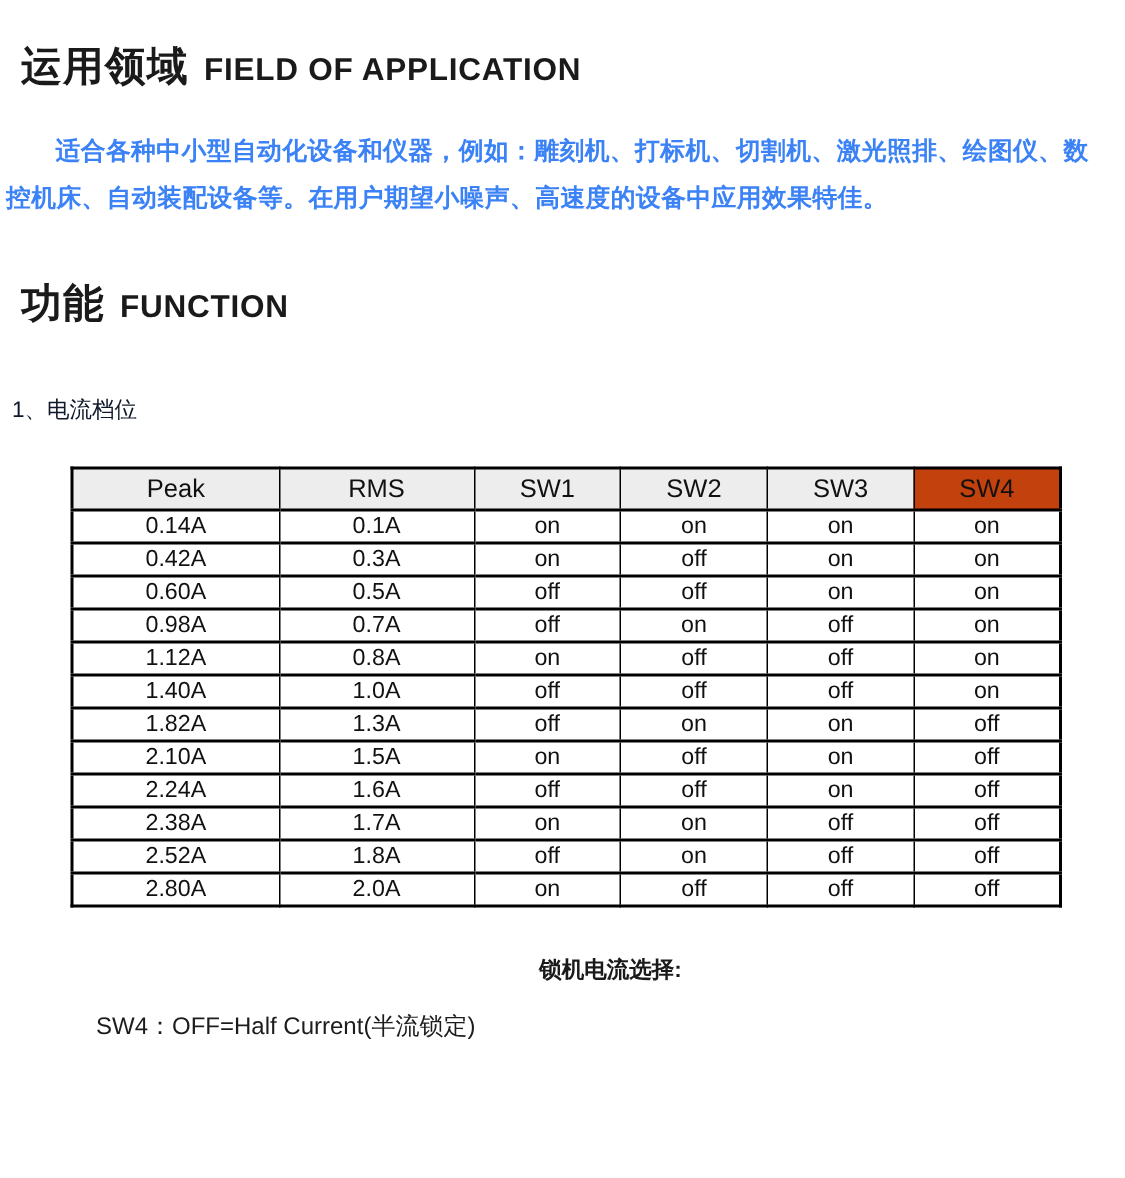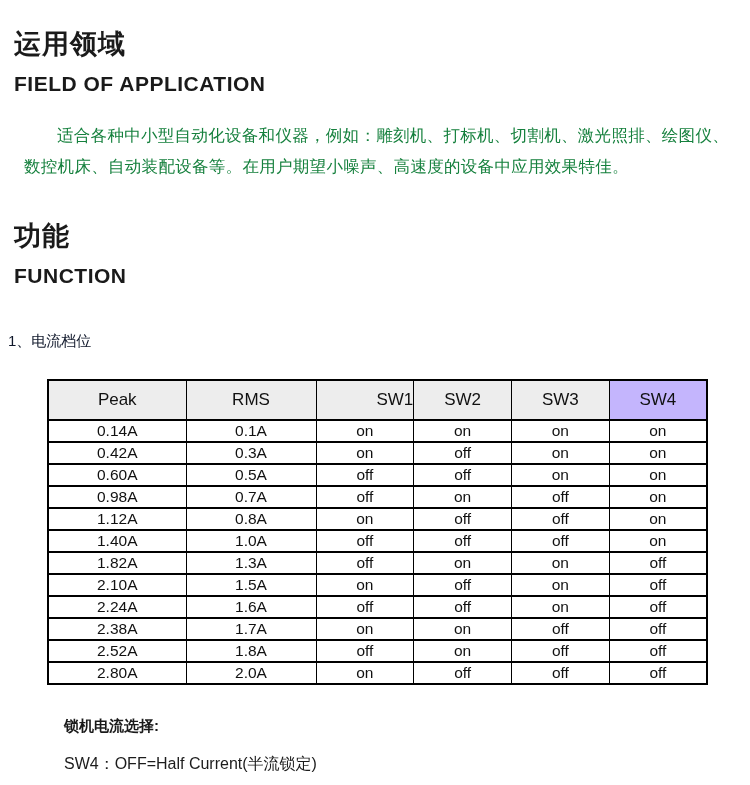--- a/index.html
+++ b/index.html
@@ -16,30 +16,31 @@
   .section-heading {
     display: flex;
     align-items: baseline;
     gap: 10px;
     font-weight: bold;
     color: #1a1a1a;
   }
   .heading-zh { font-size: 27px; letter-spacing: 1px; }
   .heading-en { font-size: 21px; letter-spacing: 0.5px; }
 
-  .heading-application { margin: 26px 0 0 14px; flex-direction: column; }
-  .heading-function   { margin: 36px 0 0 14px; flex-direction: column; }
+  .heading-application { margin: 26px 0 0 14px; }
+  .heading-function   { margin: 36px 0 0 14px; }
 
   .intro-paragraph {
-    margin: 24px 12px 0 24px;
+    margin: 24px 12px 0 4px;
     font-size: 16.5px;
     line-height: 31px;
     text-indent: 2em;
-    color: #15803d;
+    color: #3b82f6;
     letter-spacing: 0.3px;
+    font-weight: bold;
   }
 
   .item-label {
     margin: 44px 0 0 8px;
     font-size: 15px;
     color: #0f172a;
   }
 
   table.current-table {
     margin: 28px 0 0 47px;
@@ -51,39 +52,40 @@
   }
   table.current-table th,
   table.current-table td {
     border: 1px solid #000000;
     text-align: center;
     vertical-align: middle;
     padding: 0;
   }
   table.current-table { border: 2px solid #000000; }
   table.current-table th {
-    height: 40px;
+    height: 28px;
     font-size: 17px;
     font-weight: normal;
     border-bottom-width: 2px;
   }
   table.current-table td {
     height: 22px;
     border-top-width: 2px;
     font-size: 15.5px;
   }
   col.col-peak { width: 138px; }
   col.col-rms  { width: 130px; }
   col.col-sw   { width: 97.75px; }
 
   .notes { margin: 32px 0 0 64px; color: #1c1c1c; }
   .notes-title {
     font-weight: bold;
     font-size: 15px;
     color: #1a1a1a;
+    text-align: center;
   }
   .notes-line1 { margin-top: 18px; font-size: 16px; }
 </style>
 </head>
 <body>
 
 <div class="doc">
 
   <div class="section-heading heading-application">
     <span class="heading-zh">运用领域</span>
@@ -105,24 +107,24 @@
         <col class="col-rms">
       <col class="col-sw">
         <col class="col-sw">
         <col class="col-sw">
         <col class="col-sw">
     </colgroup>
     <thead>
       <tr id="table-head-row">
           <th style="background: rgb(237, 237, 237);">Peak</th>
           <th style="background: rgb(237, 237, 237); text-align: center;">RMS</th>
-          <th style="background: rgb(237, 237, 237); text-align: right;">SW1</th>
+          <th style="background: rgb(237, 237, 237);">SW1</th>
           <th style="background: rgb(237, 237, 237);">SW2</th>
           <th style="background: rgb(237, 237, 237);">SW3</th>
-          <th style="background: #c4b5fd;">SW4</th>
+          <th style="background: #c2410c;">SW4</th>
         </tr>
     </thead>
     <tbody id="table-body">
         <tr>
           <td>0.14A</td>
           <td>0.1A</td>
           <td>on</td>
           <td>on</td>
           <td>on</td>
           <td>on</td>

